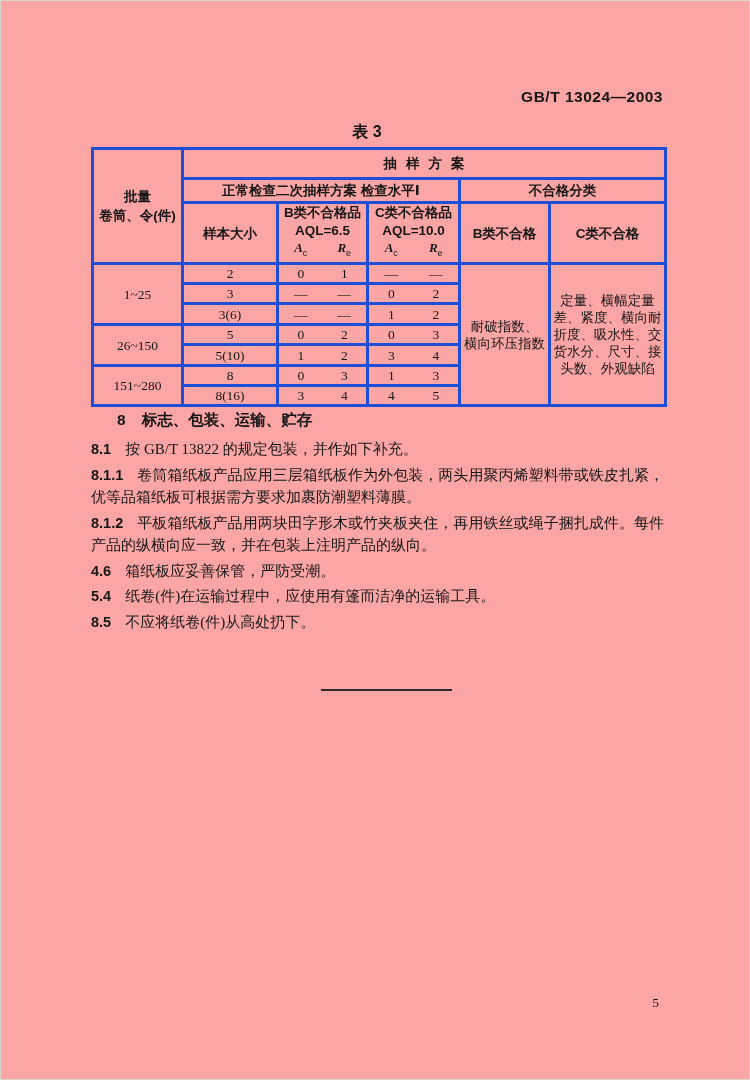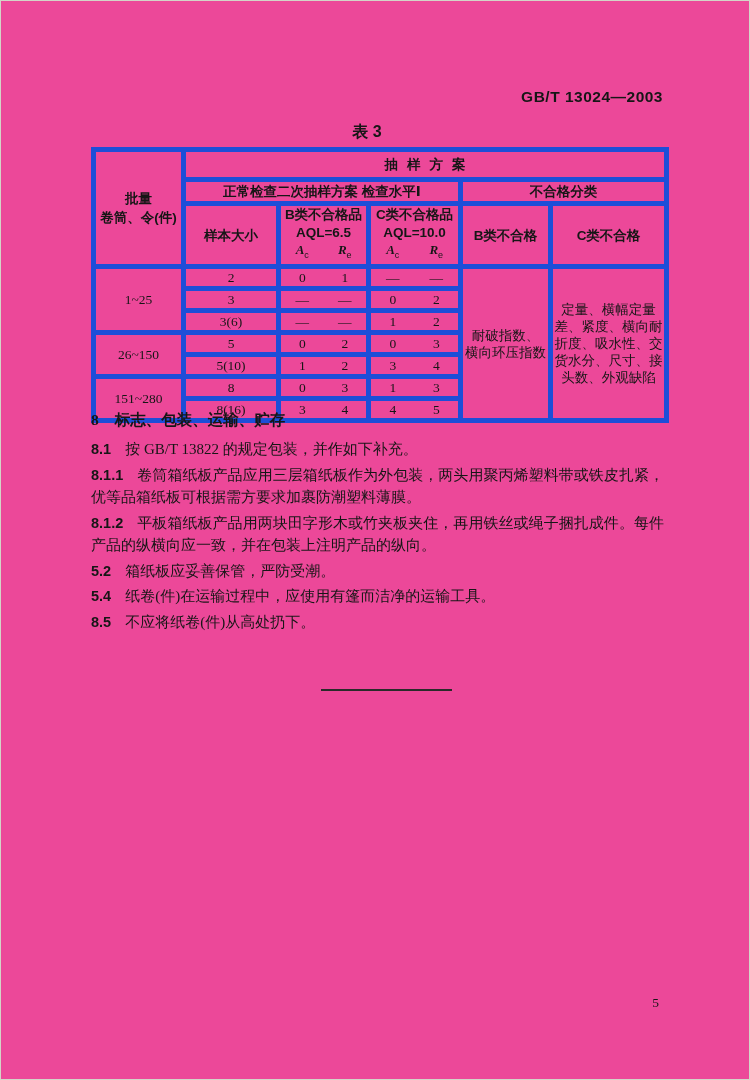--- a/index.html
+++ b/index.html
@@ -5,21 +5,21 @@
   html,body{margin:0;padding:0;}
   body{
     width:750px;height:1080px;
     background:#e9e9e4;
     font-family:"Liberation Serif","DejaVu Serif",serif;
     color:#161616;
   }
   .page{
     position:relative;
     width:750px;height:1080px;
-    background:#ec4899;
+    background:#fca5a5;
     box-sizing:border-box;
     border:1px solid #d4d4c8;
     overflow:hidden;
   }
   
   .doc-code{
     position:absolute; top:87px; right:86px;
     font-family:"Liberation Sans","DejaVu Sans",sans-serif;
     font-weight:700; font-size:15.5px; letter-spacing:.5px;
   }
@@ -31,21 +31,21 @@
     font-weight:700; font-size:16px;
   }
   
   table.std-table{
     position:absolute; top:146px; left:90px;
     border-collapse:collapse;
     table-layout:fixed;
     border:2px solid #1b1b1b;
   }
   table.std-table td{
-    border:5px solid #1d4ed8;
+    border:3px solid #1d4ed8;
     padding:0; margin:0;
     text-align:center; vertical-align:middle;
     font-size:13.5px; line-height:17px;
   }
   td.hcell{
     font-family:"Liberation Sans","DejaVu Sans",sans-serif;
     font-weight:700; font-size:13px;
   }
   td.hb{border-bottom-width:2px;}
   td.nb{border-bottom-style:hidden;}
@@ -59,23 +59,24 @@
   .sym sub{font-size:9px; font-weight:400;}
   .aql-cell div{line-height:17.5px;}
   td.bnc{font-size:13px; line-height:23px;}
   td.cnc{font-size:12.5px; line-height:22px; text-align:justify; padding:0 5px;}
   
   .content{
     position:absolute; top:407px; left:90px; width:573px;
   }
   .content p{margin:0; text-align:justify;}
   p.h8{
-    font-family:Liberation Serif, serif;
+    font-family:Liberation Sans, sans-serif;
     font-weight:700; font-size:15.5px; line-height:23px;
     margin-bottom:7px;
+    margin-left:26px;
   }
   p.h8 .htitle{margin-left:16px;}
   p.clause{
     font-size:15px; line-height:22.5px;
     margin-bottom:3px;
   }
   .cnum{
     font-family:"Liberation Sans","DejaVu Sans",sans-serif;
     font-weight:700; font-size:14.5px;
     margin-right:14px;
@@ -257,21 +258,21 @@
   </tbody>
     </table>
 
   <div class="content">
     <p class="h8">
       <span class="hnum">8</span><span class="htitle">标志、包装、运输、贮存</span>
     </p>
     <p class="clause"><span class="cnum">8.1</span><span class="ctext">按 GB/T 13822 的规定包装，并作如下补充。</span></p>
     <p class="clause"><span class="cnum">8.1.1</span><span class="ctext">卷筒箱纸板产品应用三层箱纸板作为外包装，两头用聚丙烯塑料带或铁皮扎紧，优等品箱纸板可根据需方要求加裹防潮塑料薄膜。</span></p>
     <p class="clause"><span class="cnum">8.1.2</span><span class="ctext">平板箱纸板产品用两块田字形木或竹夹板夹住，再用铁丝或绳子捆扎成件。每件产品的纵横向应一致，并在包装上注明产品的纵向。</span></p>
-    <p class="clause"><span class="cnum">5.2</span><span class="ctext">箱纸板应妥善保管，严防受潮。</span></p>
+    <p class="clause"><span class="cnum">4.6</span><span class="ctext">箱纸板应妥善保管，严防受潮。</span></p>
     <p class="clause"><span class="cnum">5.4</span><span class="ctext">纸卷(件)在运输过程中，应使用有篷而洁净的运输工具。</span></p>
     <p class="clause"><span class="cnum">8.5</span><span class="ctext">不应将纸卷(件)从高处扔下。</span></p>
   </div>
 
   <div class="endrule"></div>
 
   <div class="pageno">5</div>
 
 </div>
 

